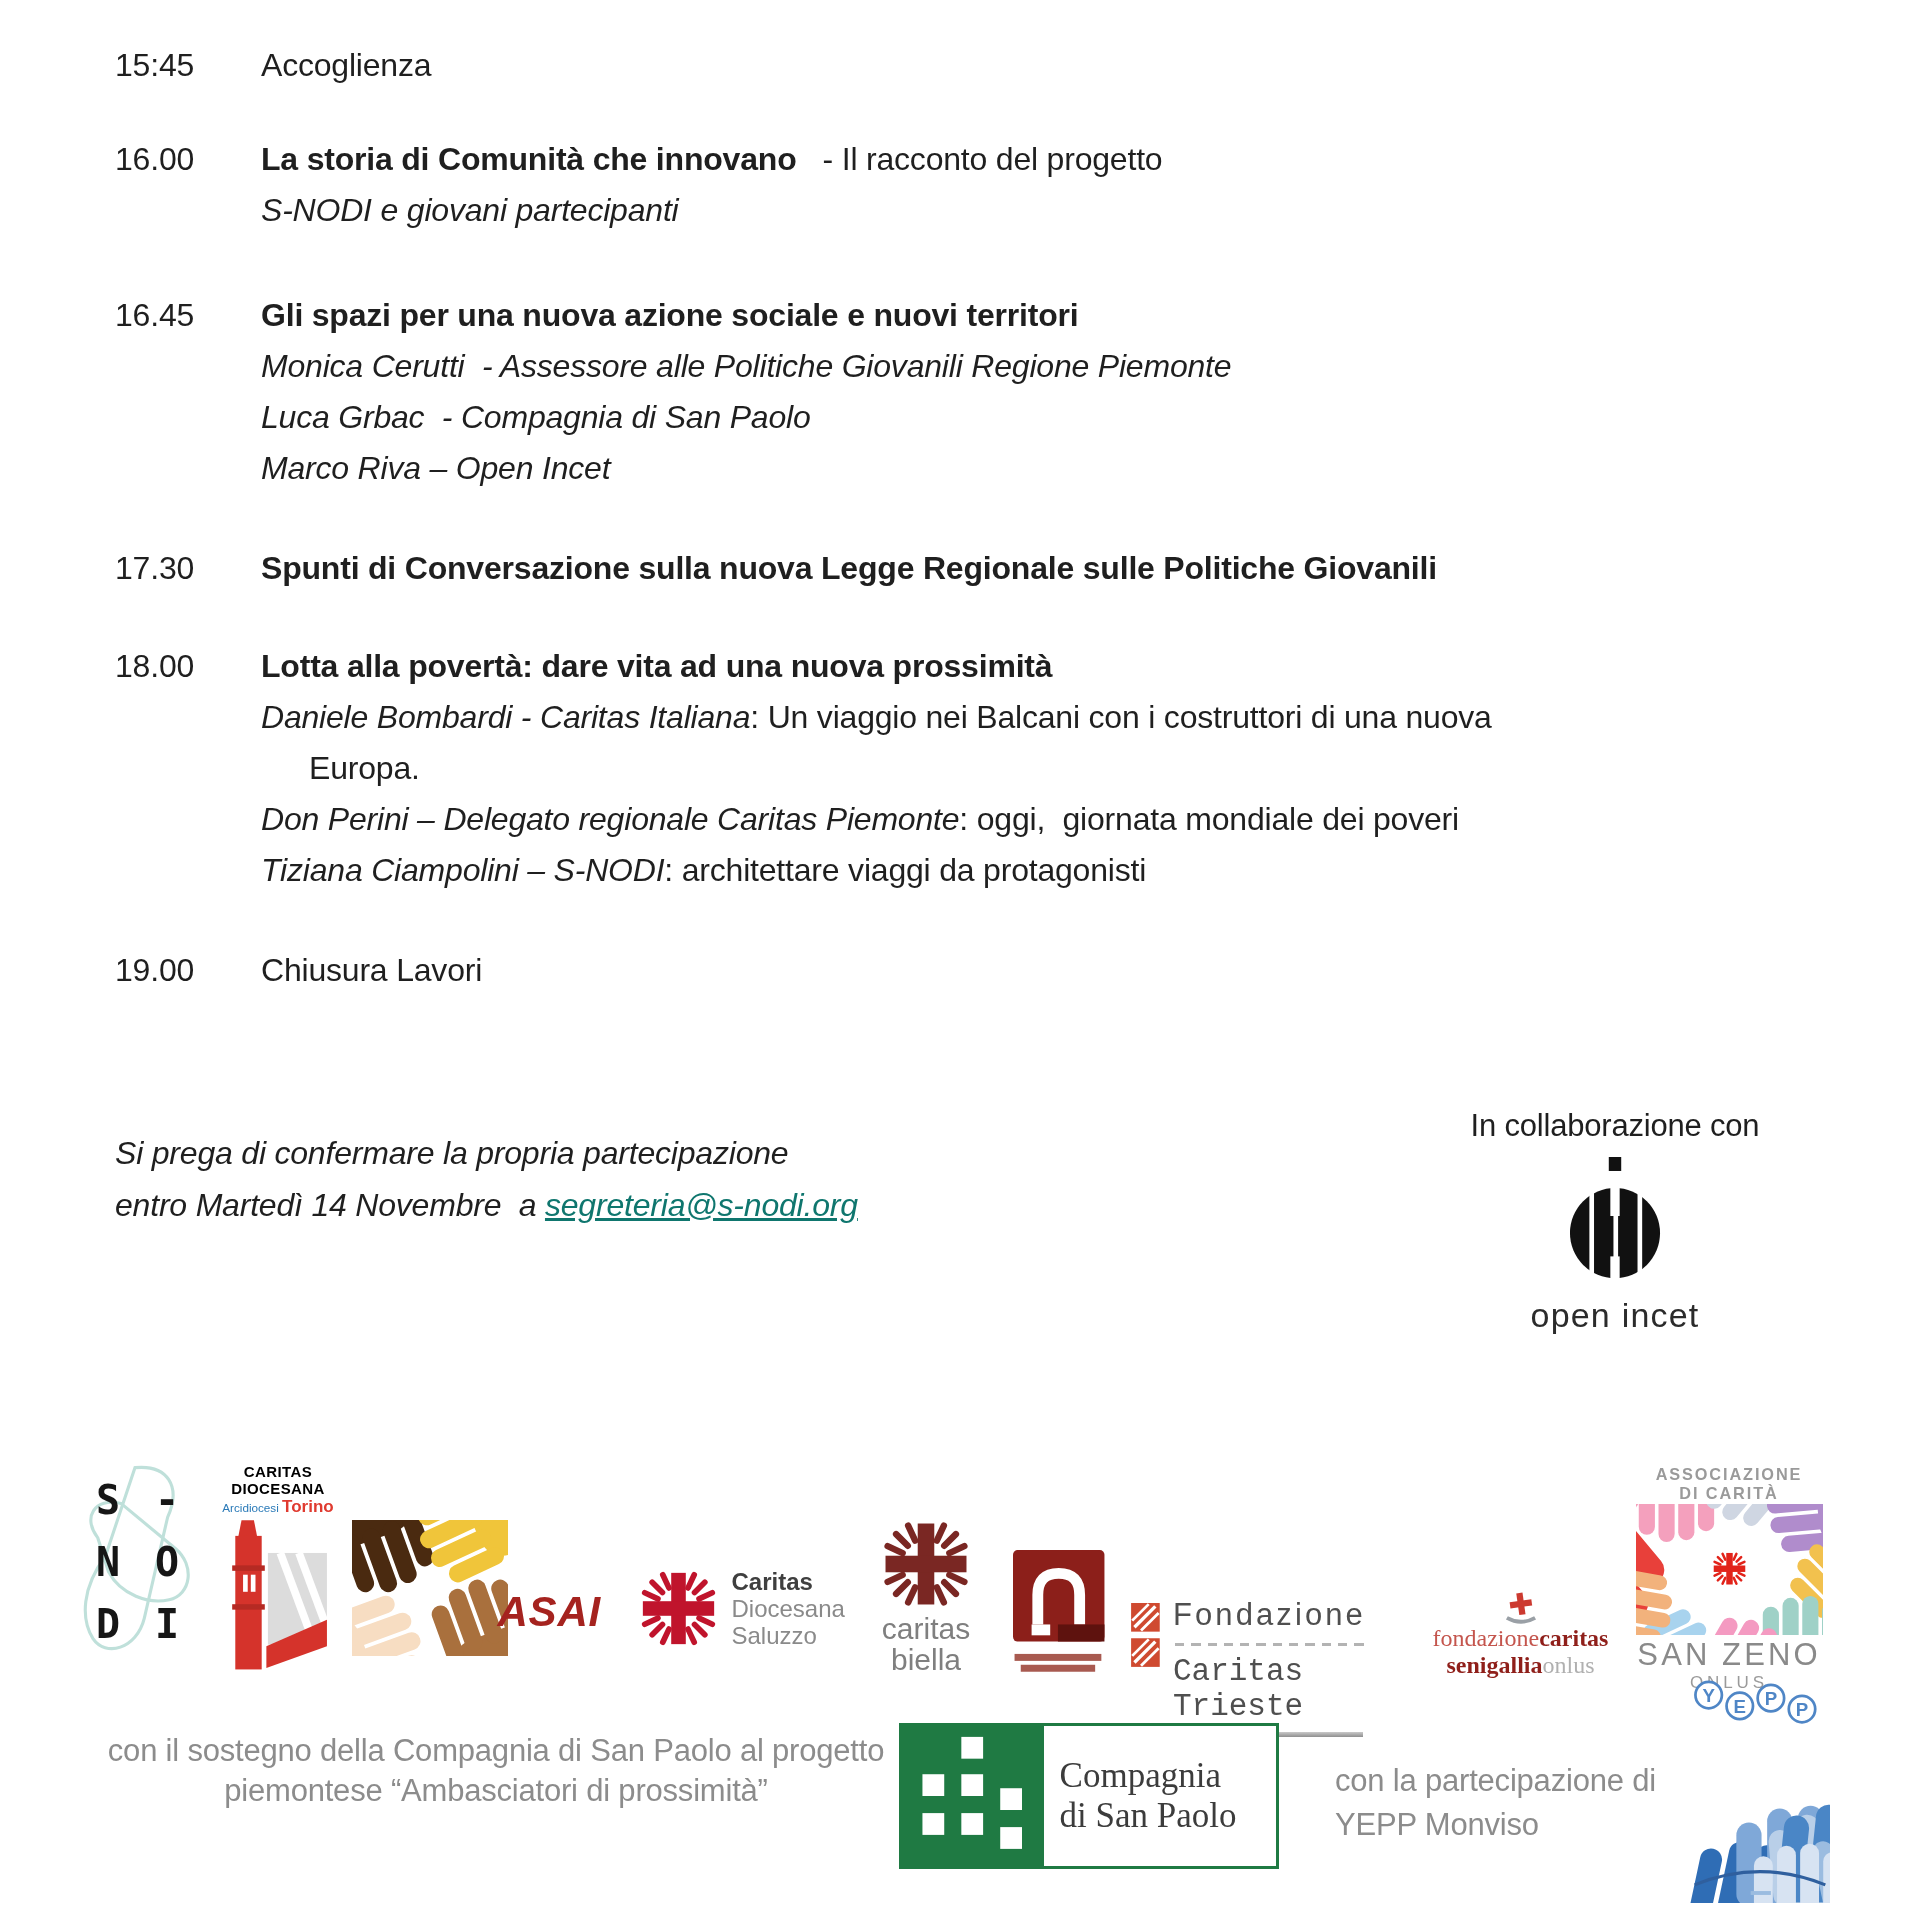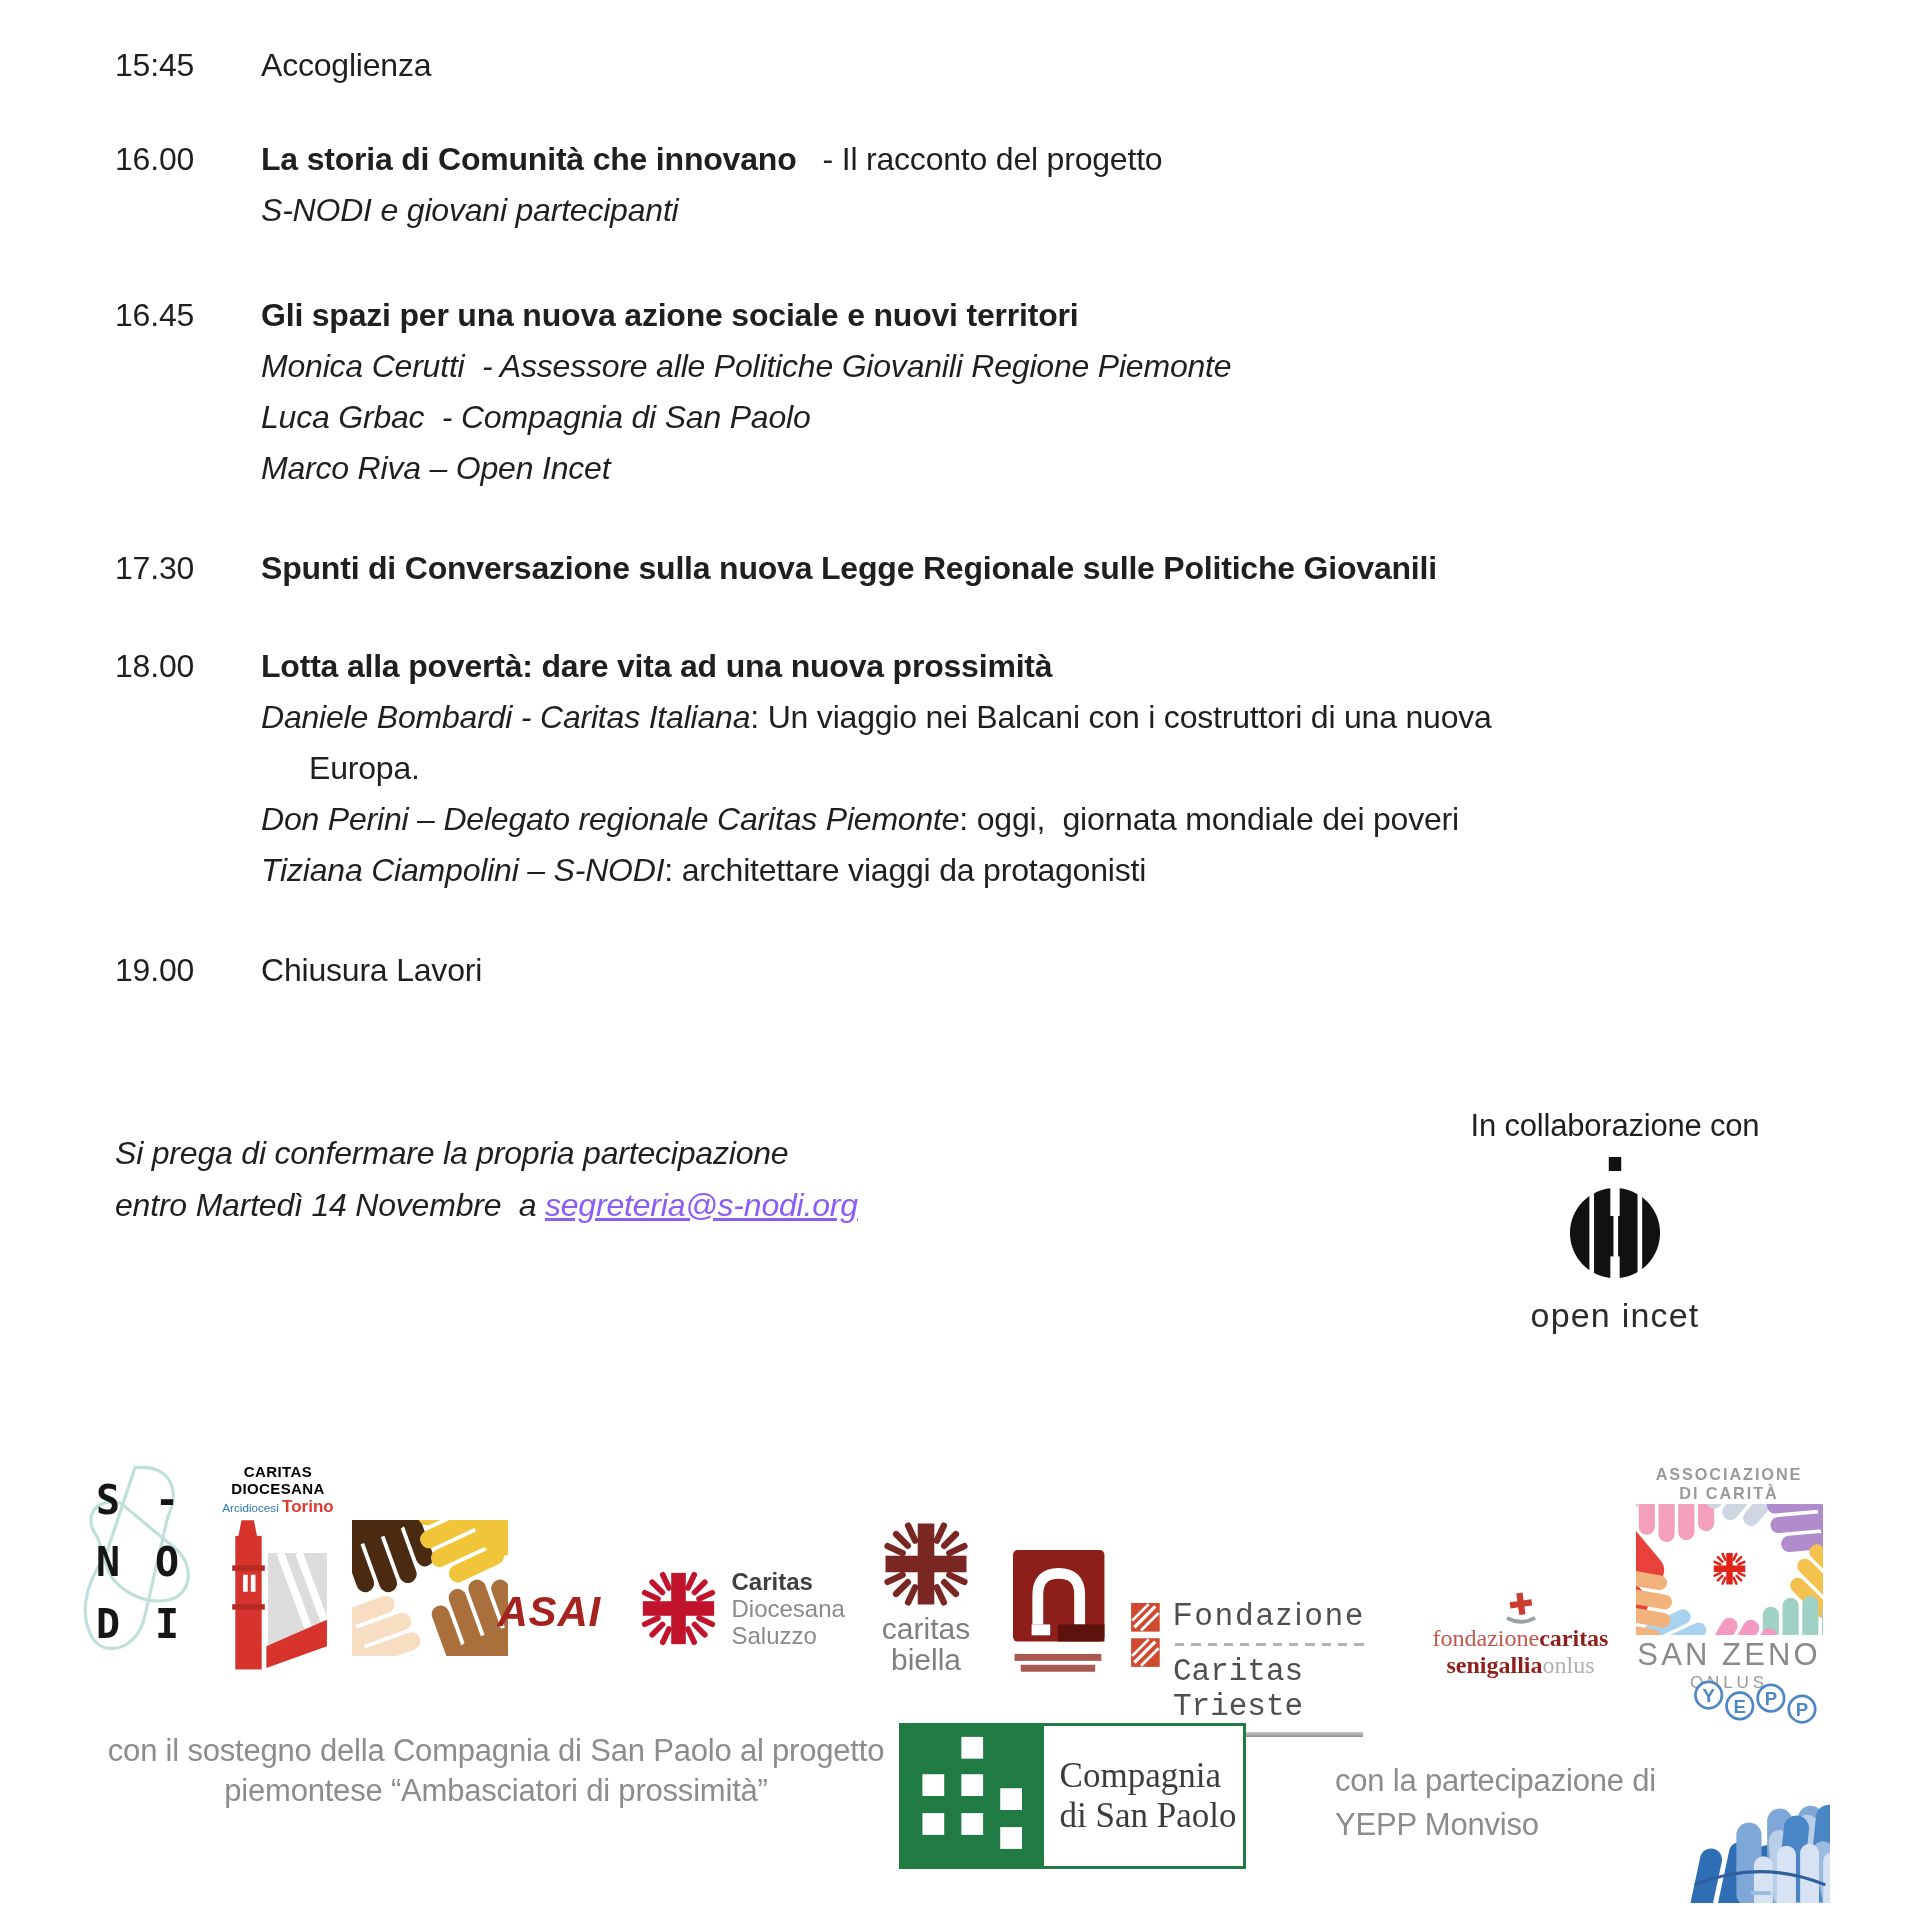--- a/index.html
+++ b/index.html
@@ -16,21 +16,21 @@
   .sched-item:nth-of-type(4){top:543px;}
   .sched-item:nth-of-type(5){top:641px;}
   .sched-item:nth-of-type(6){top:945px;}
   .sched-time{position:absolute;left:115px;top:0;font-size:32px;line-height:51px;letter-spacing:-0.2px;}
   .sched-lines{margin-left:261px;margin-right:93px;font-size:32px;line-height:51px;letter-spacing:-0.2px;white-space:pre-wrap;}
   .sched-line.indent{padding-left:48px;}
   .seg-bold{font-weight:bold;}
   .seg-italic{font-style:italic;}
   
   .rsvp{position:absolute;left:115px;top:1127px;font-size:32px;line-height:52px;font-style:italic;letter-spacing:-0.2px;}
-  .email-link{color:#8b5cf6;text-decoration:underline;cursor:pointer;}
+  .email-link{color:#0f766e;text-decoration:underline;cursor:pointer;}
   
   .collab{position:absolute;left:1440px;top:1108px;width:350px;text-align:center;}
   .collab-label{font-size:31px;color:#1f1f1f;letter-spacing:-0.2px;}
   .openincet{margin-top:12.5px;display:flex;flex-direction:column;align-items:center;}
   .openincet-caption{margin-top:7.8px;font-size:34px;color:#2b2b2b;letter-spacing:1.2px;}
   
   .logo{position:absolute;}
   
   .snodi{left:74px;top:1463px;width:125px;height:202px;}
   .snodi .letters{position:absolute;left:22px;top:14px;width:83px;height:170px;display:flex;flex-direction:column;justify-content:space-between;
@@ -68,21 +68,21 @@
   .senigallia .red-light{color:#c4554d;}
   .senigallia .red-bold{color:#8f1f1a;font-weight:bold;}
   .senigallia .onlus{color:#b0b0b0;}
   
   .sanzeno{left:1628px;top:1465px;width:202px;text-align:center;}
   .sanzeno .t1{font-size:16.3px;line-height:18.7px;color:#9a9a9a;letter-spacing:1.9px;font-weight:bold;}
   .sanzeno .name{font-size:31px;color:#8a8a8a;letter-spacing:3.1px;margin-top:1.6px;}
   .sanzeno .sub{font-size:17px;color:#9a9a9a;letter-spacing:3.9px;}
   
   .footer-left{left:82px;top:1731px;width:790px;text-align:center;font-size:31px;line-height:40px;color:#8c8c8c;position:absolute;letter-spacing:-0.2px;margin-left:19px;}
-  .compagnia{left:899px;top:1723px;width:347px;height:146px;position:absolute;border:3.1px solid #1f7a43;box-sizing:border-box;display:flex;background:#fff;}
+  .compagnia{left:899px;top:1723px;width:380px;height:146px;position:absolute;border:3.1px solid #1f7a43;box-sizing:border-box;display:flex;background:#fff;}
   .compagnia .green{width:142px;height:100%;background:#1f7a43;flex:none;}
   .compagnia .name{flex:1;display:flex;flex-direction:column;justify-content:center;padding-left:15.6px;
     font-family:"Liberation Serif",serif;font-size:35px;line-height:40px;color:#3c3c3c;}
   .footer-right{left:1335px;top:1759px;width:358px;font-size:31px;line-height:44px;color:#8c8c8c;position:absolute;letter-spacing:-0.2px;}
   .yepp{left:1690px;top:1673px;width:140px;height:230px;position:absolute;}
   svg{display:block;}
 </style>
 </head>
 <body>
 

